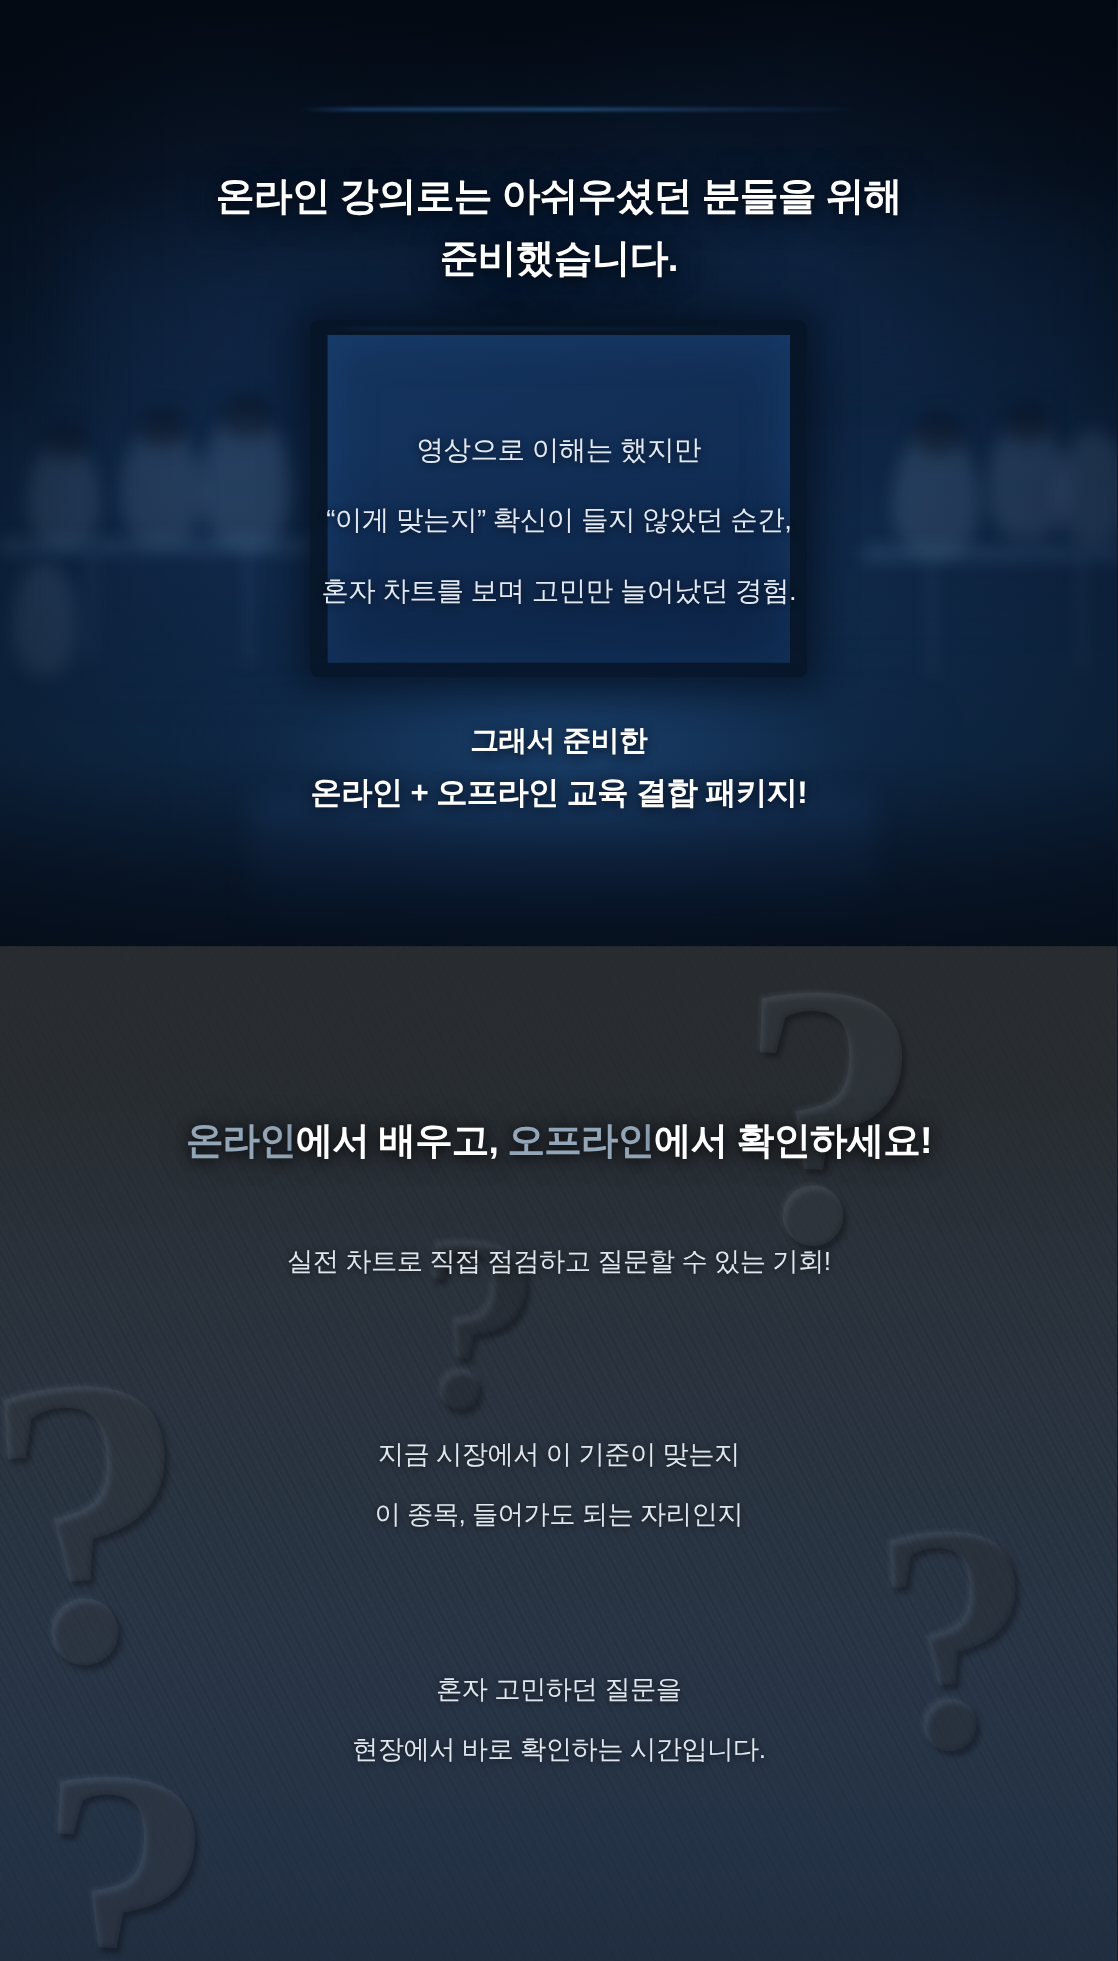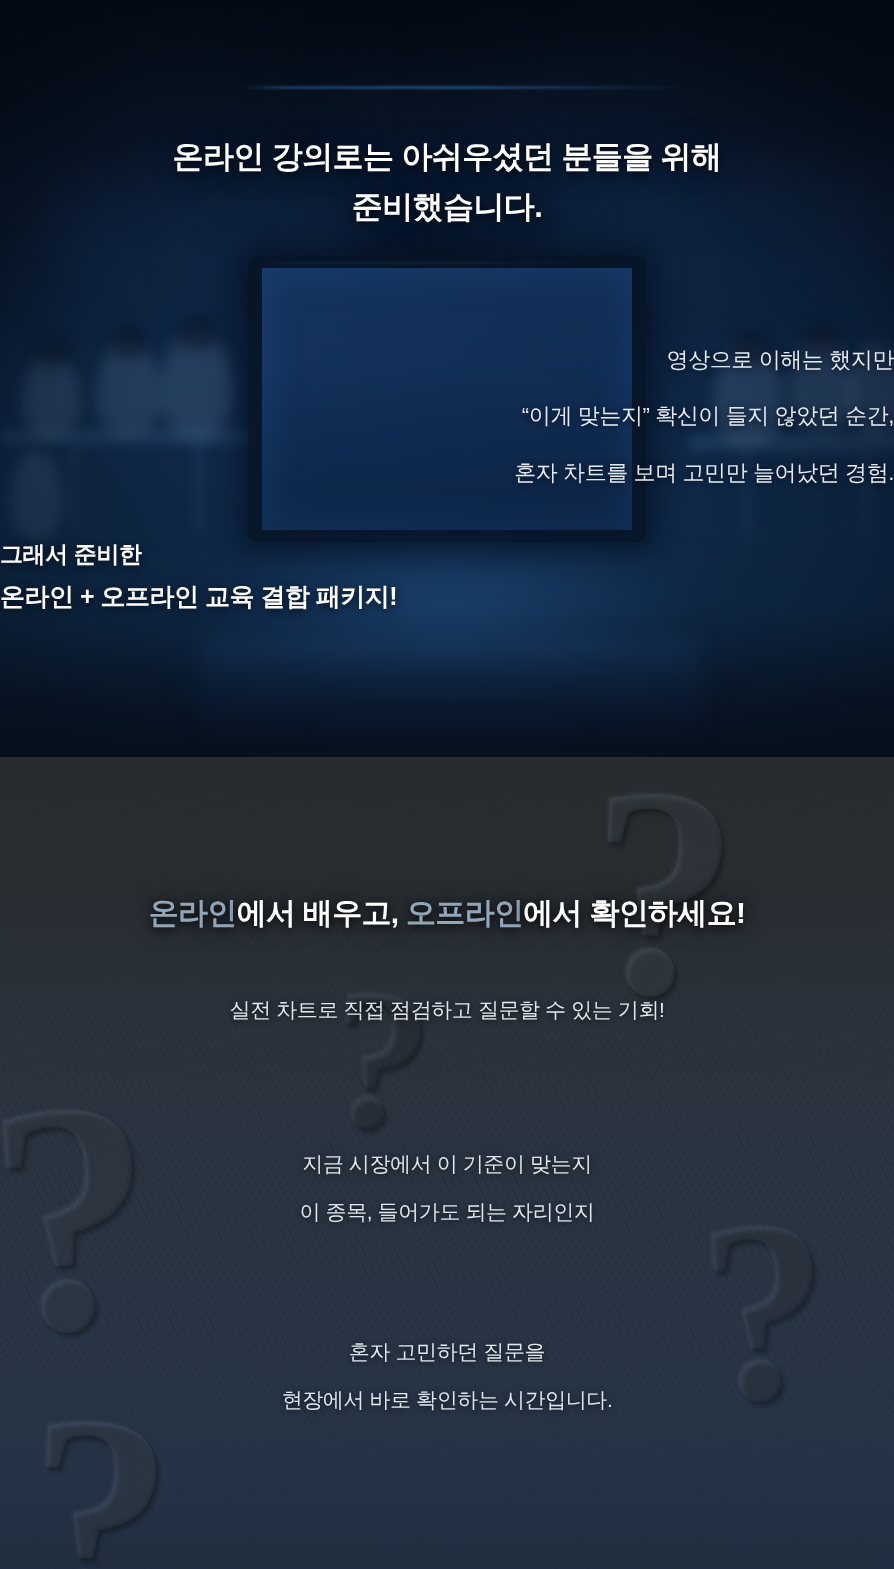--- a/index.html
+++ b/index.html
@@ -86,28 +86,28 @@
 
   .s1-heading {
     position:absolute; left:0; top:132px; width:894px;
     text-align:center; color:#ffffff;
     font-size:31px; font-weight:bold; line-height:1.62;
     letter-spacing:-.6px;
     text-shadow:0 2px 10px rgba(0,0,0,.75), 0 0 26px rgba(10,24,48,.9);
   }
   .s1-body {
     position:absolute; left:0; top:332px; width:894px;
-    text-align:right; color:#e3e9f2;
+    text-align:center; color:#e3e9f2;
     font-size:22px; font-weight:400; line-height:2.56;
     letter-spacing:-.4px;
     text-shadow:0 1px 7px rgba(2,8,18,.85);
   }
   .s1-cta {
-    position:absolute; left:0; top:537px; width:894px;
-    color:#ffffff;
+    position:absolute; left:0; top:575px; width:894px;
+    text-align:center; color:#ffffff;
     font-size:0; line-height:0;
   }
   .s1-cta .l1 {
     display:block; font-size:23px; font-weight:bold; line-height:1.52;
     letter-spacing:-.4px; text-shadow:0 2px 9px rgba(2,8,18,.85);
   }
   .s1-cta .l2 {
     display:block; font-size:25px; font-weight:bold; line-height:1.95;
     letter-spacing:-.5px; text-shadow:0 2px 10px rgba(2,8,18,.9);
   }

